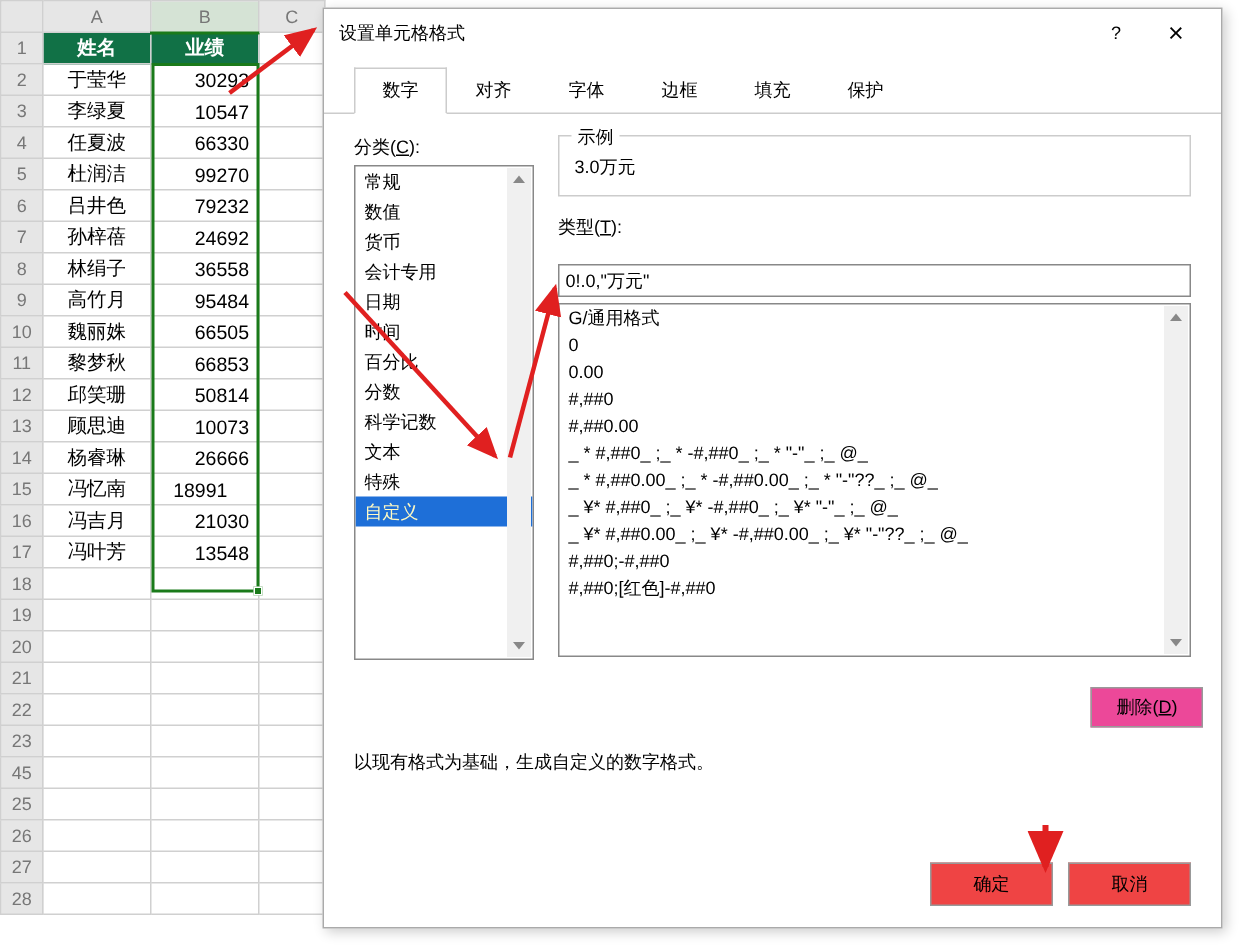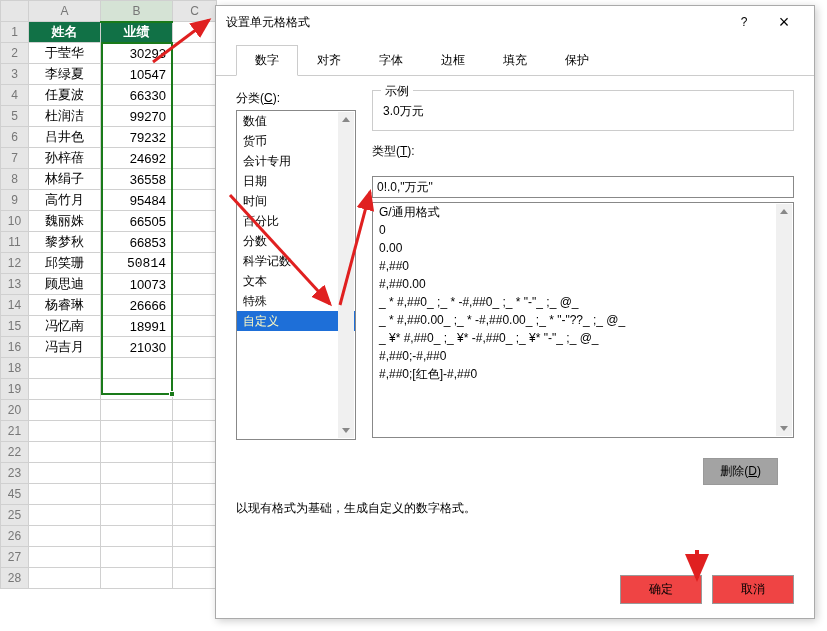--- a/index.html
+++ b/index.html
@@ -31,21 +31,21 @@
     .catlist { width: 120px; height: 330px; border: 1px solid #888; background: #fff; overflow: auto; font-size: 12px; position: absolute; left: 20px; top: 34px; }
     .catlist div { padding: 2px 6px; cursor: pointer; line-height: 16px; }
     .catlist div.sel { background: #1e6fd8; color: #fef9c3; }
     .rightpane { position: absolute; left: 156px; top: 14px; right: 20px; }
     .grpbox { border: 1px solid #ccc; padding: 12px 10px 10px 10px; margin-bottom: 12px; position: relative; font-size: 12px; }
     .grpbox .lgd { position: absolute; top: -8px; left: 8px; background: #fff; padding: 0 4px; }
     .typelbl { margin-bottom: 16px; margin-top: 4px; }
     .typeinput { width: 100%; border: 1px solid #888; padding: 3px 4px; font-size: 12px; font-family: inherit; }
     .fmtlist { width: 100%; height: 236px; border: 1px solid #888; margin-top: 4px; overflow: auto; font-size: 12px; background: #fff; }
     .fmtlist div { padding: 1px 6px; white-space: nowrap; line-height: 16px; }
-    .delbtn { position: absolute; right: 36px; top: 382px; padding: 4px 16px; border: 1px solid #999; background: #a3a3a3; font-size: 12px; cursor: pointer; }
+    .delbtn { position: absolute; right: 12px; top: 382px; padding: 4px 16px; border: 1px solid #999; background: #ec4899; font-size: 12px; cursor: pointer; }
     .hint { position: absolute; left: 20px; top: 424px; font-size: 12px; }
     .dlgfoot { position: absolute; bottom: 14px; right: 20px; display: flex; gap: 10px; }
     .dlgfoot button { padding: 5px 28px; border: 1px solid #999; background: #ef4444; font-size: 12px; cursor: pointer; }
     .scrollbar { position: absolute; right: 1px; top: 1px; bottom: 1px; width: 16px; background: #f0f0f0; }
     .scrollbar::before, .scrollbar::after { content: ""; position: absolute; left: 4px; width: 0; height: 0; border-left: 4px solid transparent; border-right: 4px solid transparent; }
     .scrollbar::before { top: 5px; border-bottom: 5px solid #888; }
     .scrollbar::after { bottom: 5px; border-top: 5px solid #888; }
     
     
     .arrow { position: absolute; pointer-events: none; z-index: 200; }
@@ -126,45 +126,51 @@
       </tr>
       <tr>
         <th class="rowhdr">11</th>
   <td>黎梦秋</td>
   <td style="text-align:right;padding-right:6px;">66853</td>
   <td></td>
       </tr>
       <tr>
         <th class="rowhdr">12</th>
   <td>邱笑珊</td>
-  <td style="text-align:right;padding-right:6px;font-family:Liberation Mono, monospace;">50814</td>
+  <td style="text-align:right;padding-right:6px;">50814</td>
   <td></td>
       </tr>
       <tr>
         <th class="rowhdr">13</th>
   <td>顾思迪</td>
   <td style="text-align:right;padding-right:6px;">10073</td>
   <td></td>
       </tr>
       <tr>
         <th class="rowhdr">14</th>
   <td>杨睿琳</td>
   <td style="text-align:right;padding-right:6px;margin-left:46px;">26666</td>
   <td></td>
       </tr>
       <tr>
         <th class="rowhdr">15</th>
   <td>冯忆南</td>
-  <td style="text-align:right;padding-right:6px;">18991</td>
+  <td style="padding-right:6px;">18991</td>
   <td></td>
       </tr>
       <tr>
         <th class="rowhdr">16</th>
   <td>冯吉月</td>
   <td style="text-align:right;padding-right:6px;">21030</td>
+  <td></td>
+      </tr>
+      <tr>
+        <th class="rowhdr">17</th>
+  <td>冯叶芳</td>
+  <td style="text-align:right;padding-right:6px;">13548</td>
   <td></td>
       </tr>
     </tbody>
   <tbody id="emptyrows">
       <tr>
         <th class="rowhdr">18</th>
         <td></td>
         <td></td>
         <td></td>
       </tr>
@@ -270,20 +276,21 @@
     <div class="tab active">数字</div>
     <div class="tab">对齐</div>
     <div class="tab">字体</div>
     <div class="tab">边框</div>
     <div class="tab">填充</div>
     <div class="tab">保护</div>
   </div>
   <div class="dlgbody">
     <div class="catlabel"><span>分类(</span><span class="underline">C</span><span>):</span></div>
     <div class="catlist" id="catlist">
+      <div>常规</div>
         <div>数值</div>
         <div>货币</div>
         <div>会计专用</div>
         <div>日期</div>
         <div>时间</div>
         <div>百分比</div>
         <div>分数</div>
         <div>科学记数</div>
         <div>文本</div>
         <div>特殊</div>
@@ -299,20 +306,21 @@
       <input class="typeinput" value="0!.0,&quot;万元&quot;" style="">
       <div class="fmtlist" id="fmtlist" style="position:relative;">
         <div>G/通用格式</div>
           <div>0</div>
           <div>0.00</div>
           <div>#,##0</div>
           <div>#,##0.00</div>
           <div>_ * #,##0_ ;_ * -#,##0_ ;_ * "-"_ ;_ @_ </div>
           <div>_ * #,##0.00_ ;_ * -#,##0.00_ ;_ * "-"??_ ;_ @_ </div>
           <div>_ ¥* #,##0_ ;_ ¥* -#,##0_ ;_ ¥* "-"_ ;_ @_ </div>
+          <div>_ ¥* #,##0.00_ ;_ ¥* -#,##0.00_ ;_ ¥* "-"??_ ;_ @_ </div>
           <div>#,##0;-#,##0</div>
           <div>#,##0;[红色]-#,##0</div>
           <div class="scrollbar"></div>
       </div>
     </div>
     <button class="delbtn"><span>删除(</span><span class="underline">D</span><span>)</span></button>
     <div class="hint">以现有格式为基础，生成自定义的数字格式。</div>
     <div class="dlgfoot">
       <button>确定</button>
       <button>取消</button>

